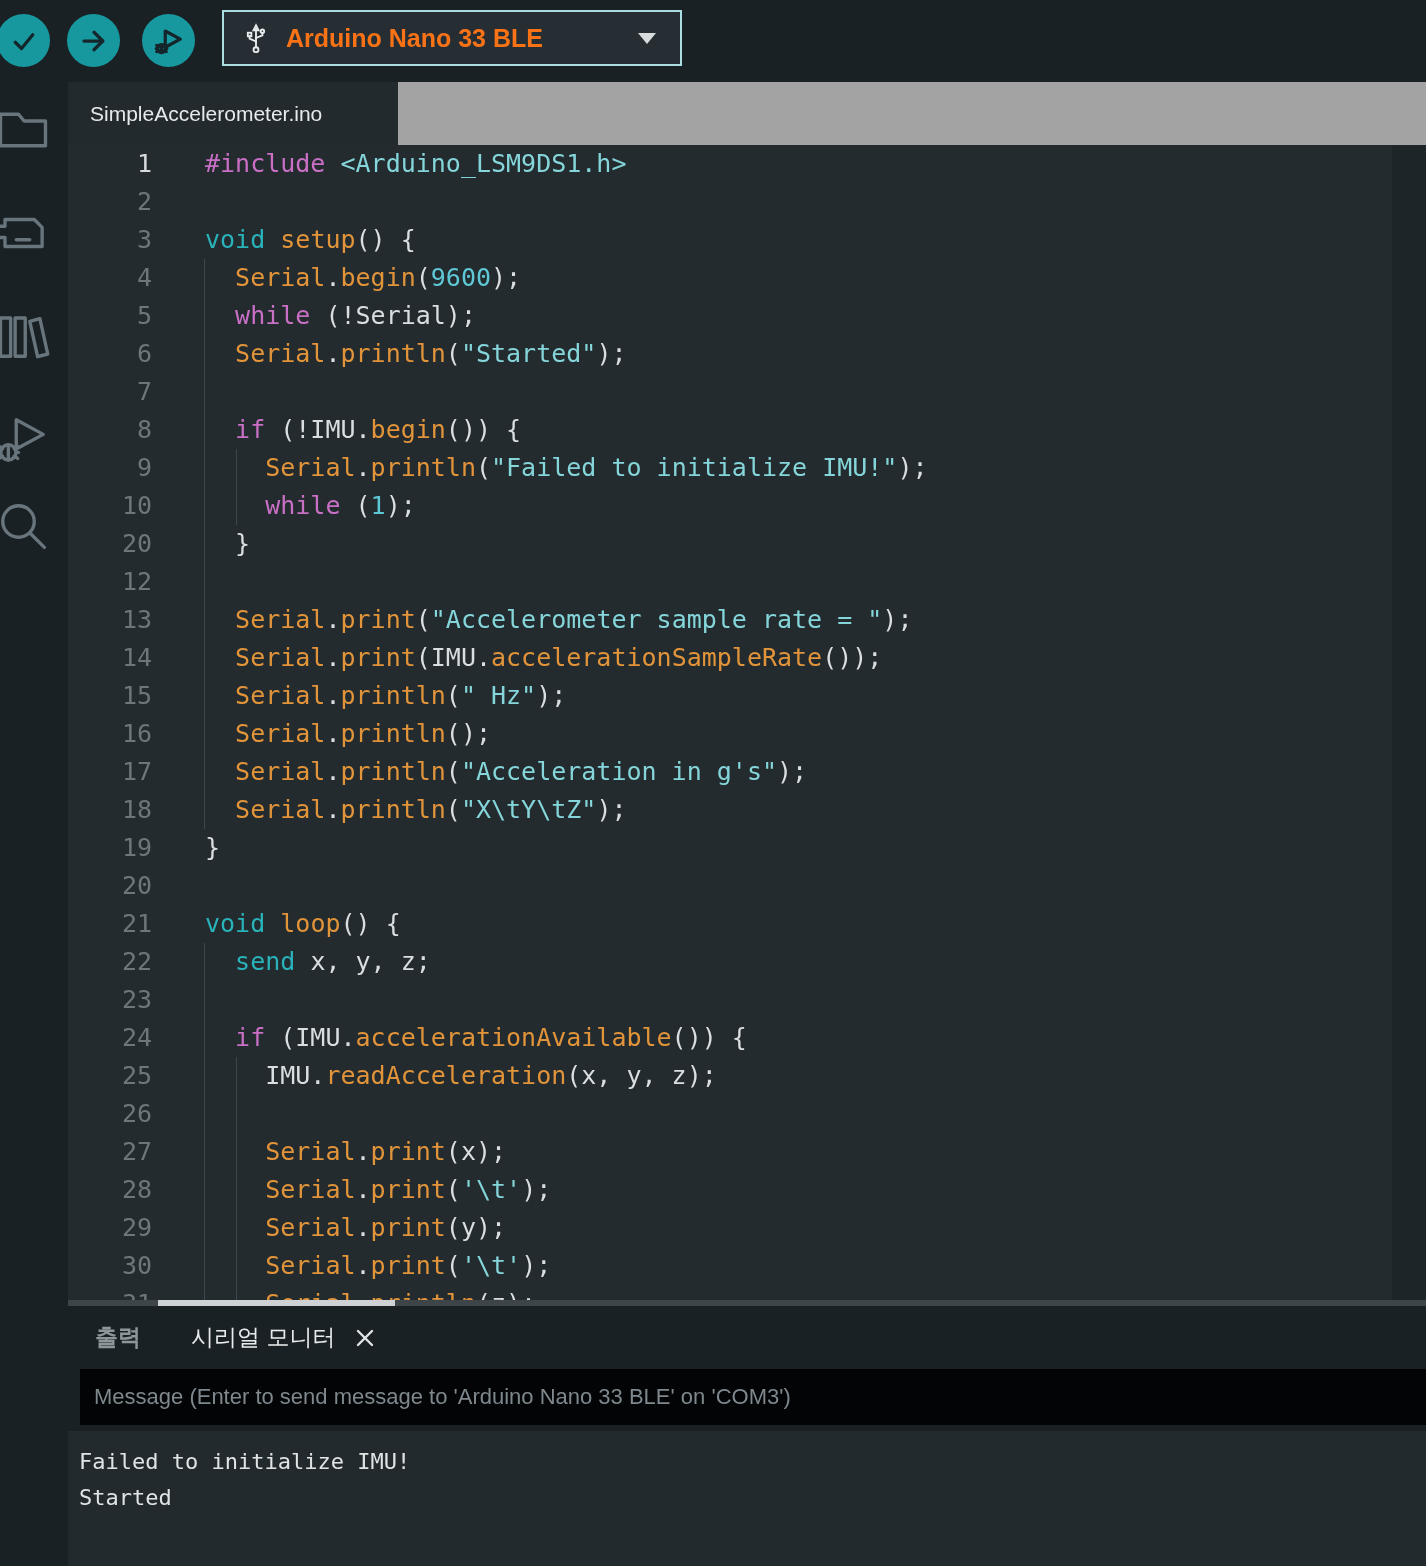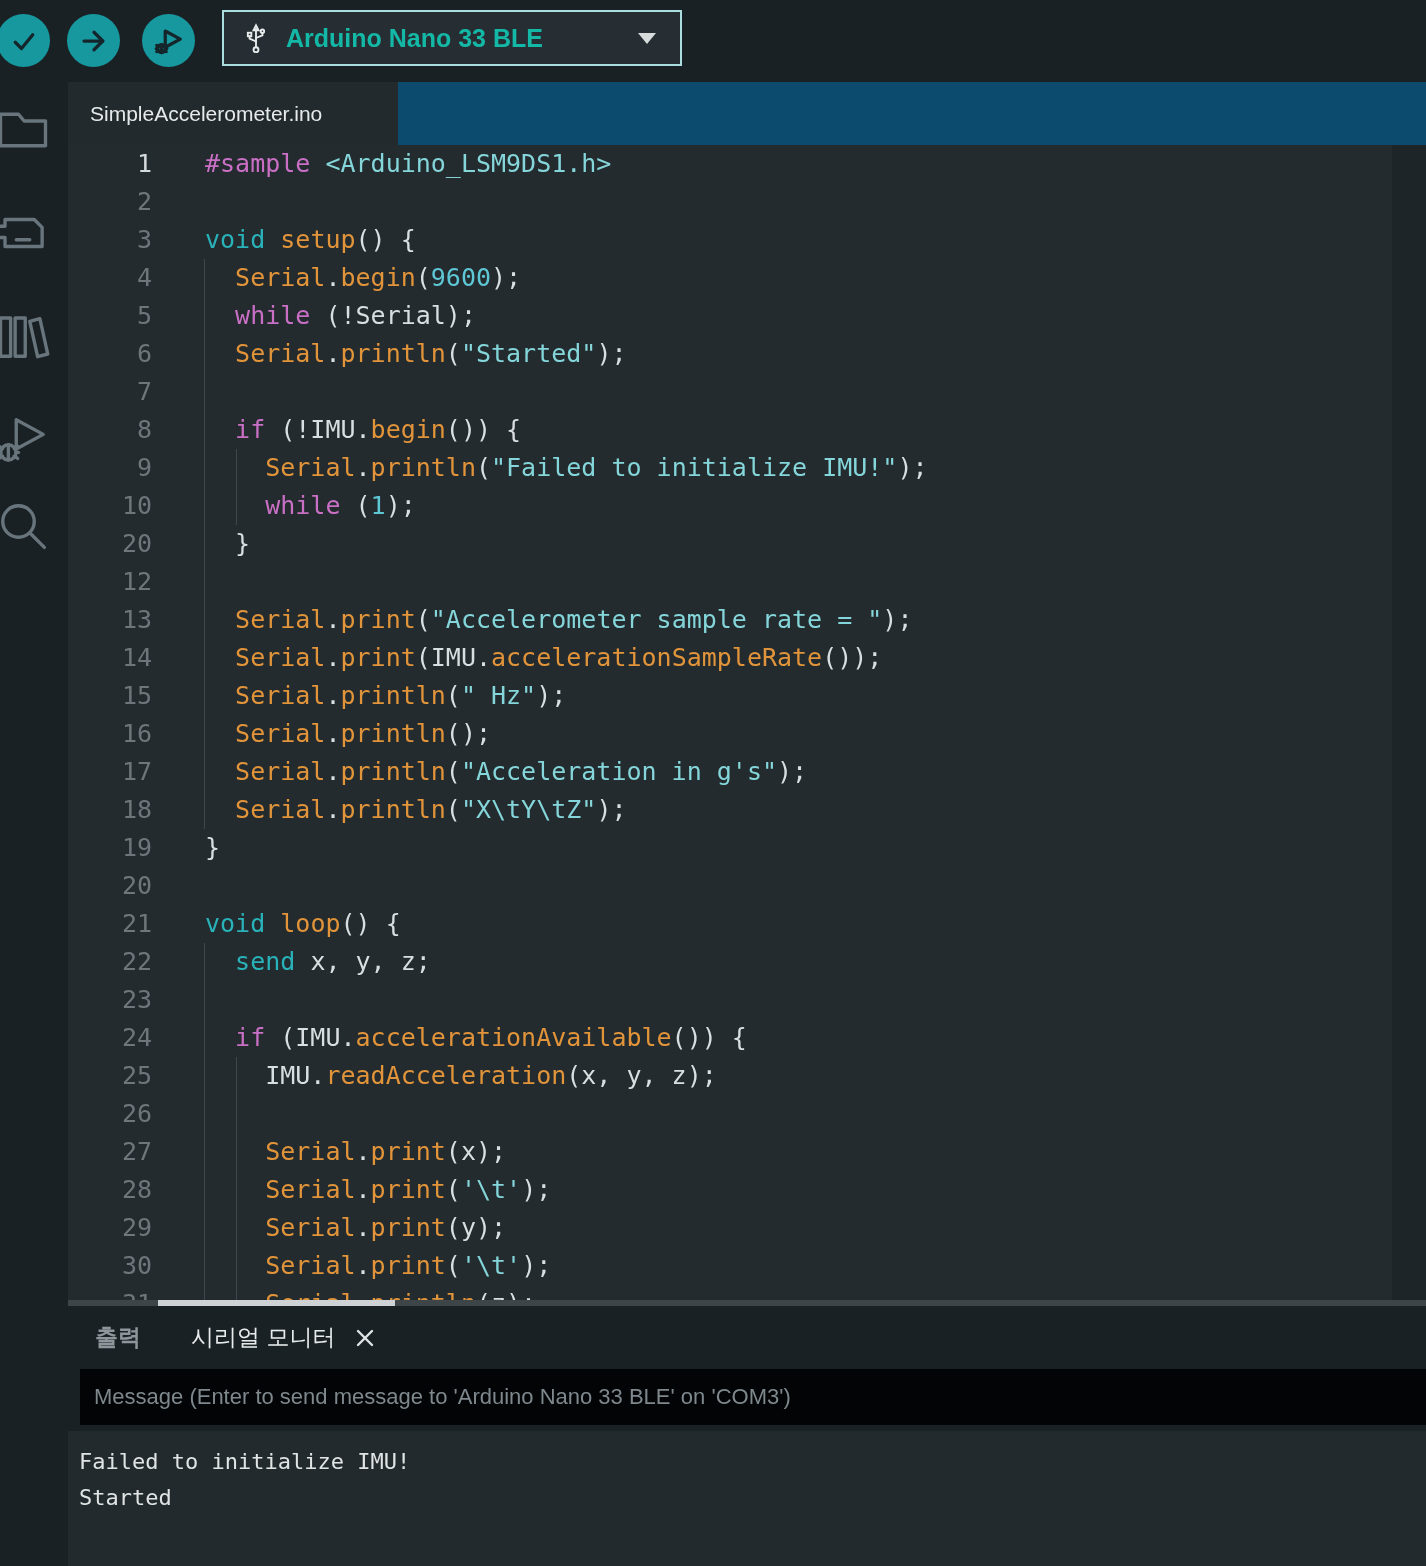--- a/index.html
+++ b/index.html
@@ -11,33 +11,33 @@
   .tb-btn{position:absolute;top:14px;width:53px;height:53px;border-radius:50%;
           background:#17989e;border:none;display:flex;align-items:center;justify-content:center;
           padding:0;cursor:pointer;}
   .tb-btn svg{width:30px;height:30px;stroke:#14262b;stroke-width:2.6;fill:none;
               stroke-linecap:round;stroke-linejoin:round;}
   .board-selector{position:absolute;left:222px;top:10px;width:460px;height:56px;
           background:#262e33;border:2px solid #a9dde0;box-sizing:border-box;
           display:flex;align-items:center;padding:0 18px;cursor:pointer;}
   .board-selector svg{width:28px;height:32px;stroke:#e8ecec;stroke-width:1.6;fill:none;
           stroke-linecap:round;flex-shrink:0;}
-  .board-label{margin-left:16px;font-size:25px;font-weight:bold;color:#14b8a6;flex:1;}
+  .board-label{margin-left:16px;font-size:25px;font-weight:bold;color:#f97316;flex:1;}
   .caret{width:0;height:0;border-left:9px solid transparent;border-right:9px solid transparent;
          border-top:11px solid #d7dbdc;margin-right:6px;}
 
   
   .sidebar{position:absolute;left:0;top:82px;width:68px;height:1484px;background:#1a2125;}
   .sb-btn{position:absolute;left:-5px;width:56px;height:56px;background:none;border:none;
           padding:0;cursor:pointer;}
   .sb-btn svg{width:54px;height:54px;stroke:#68757c;stroke-width:1.5;fill:none;
               stroke-linecap:round;stroke-linejoin:round;}
 
   
-  .tabbar{position:absolute;left:68px;top:82px;width:1358px;height:63px;background:#0c4a6e;}
+  .tabbar{position:absolute;left:68px;top:82px;width:1358px;height:63px;background:#a3a3a3;}
   .tab{position:absolute;left:0;top:0;width:330px;height:63px;background:#222a2d;
        display:flex;align-items:center;padding-left:22px;box-sizing:border-box;cursor:pointer;}
   .tab span{font-size:21px;color:#e7eaeb;}
 
   
   .editor{position:absolute;left:68px;top:145px;width:1358px;height:1155px;background:#232b2e;
           overflow:hidden;font-family:"DejaVu Sans Mono",monospace;font-size:25px;line-height:38px;}
   .edit-right-strip{position:absolute;right:0;top:0;width:34px;height:1155px;background:#1e2528;}
   .line{display:flex;height:38px;white-space:pre;}
   .ln{width:84px;flex-shrink:0;text-align:right;color:#6d767b;}
@@ -165,21 +165,21 @@
     </div>
   </div>
 
   <div class="editor">
     <div class="edit-right-strip"></div>
     <div class="guide" style="left:136px;top:114px;height:570px"></div>
     <div class="guide" style="left:136px;top:798px;height:357px"></div>
     <div class="guide" style="left:168px;top:304px;height:76px"></div>
     <div class="guide" style="left:168px;top:912px;height:243px"></div>
     <div id="code-lines">
-        <div class="line"><span class="ln cur">1</span><span class="code"><span class="tok-k">#sample</span><span class="tok-p"> </span><span class="tok-s">&lt;Arduino_LSM9DS1.h&gt;</span></span></div>
+        <div class="line"><span class="ln cur">1</span><span class="code"><span class="tok-k">#include</span><span class="tok-p"> </span><span class="tok-s">&lt;Arduino_LSM9DS1.h&gt;</span></span></div>
         <div class="line"><span class="ln">2</span><span class="code"></span></div>
         <div class="line"><span class="ln">3</span><span class="code"><span class="tok-t">void</span><span class="tok-p"> </span><span class="tok-f">setup</span><span class="tok-p">() {</span></span></div>
         <div class="line"><span class="ln">4</span><span class="code"><span class="tok-p">  </span><span class="tok-f">Serial</span><span class="tok-p">.</span><span class="tok-f">begin</span><span class="tok-p">(</span><span class="tok-n">9600</span><span class="tok-p">);</span></span></div>
         <div class="line"><span class="ln">5</span><span class="code"><span class="tok-p">  </span><span class="tok-k">while</span><span class="tok-p"> (!Serial);</span></span></div>
         <div class="line"><span class="ln">6</span><span class="code"><span class="tok-p">  </span><span class="tok-f">Serial</span><span class="tok-p">.</span><span class="tok-f">println</span><span class="tok-p">(</span><span class="tok-s">"Started"</span><span class="tok-p">);</span></span></div>
         <div class="line"><span class="ln">7</span><span class="code"></span></div>
         <div class="line"><span class="ln">8</span><span class="code"><span class="tok-p">  </span><span class="tok-k">if</span><span class="tok-p"> (!IMU.</span><span class="tok-f">begin</span><span class="tok-p">()) {</span></span></div>
         <div class="line"><span class="ln">9</span><span class="code"><span class="tok-p">    </span><span class="tok-f">Serial</span><span class="tok-p">.</span><span class="tok-f">println</span><span class="tok-p">(</span><span class="tok-s">"Failed to initialize IMU!"</span><span class="tok-p">);</span></span></div>
         <div class="line"><span class="ln">10</span><span class="code"><span class="tok-p">    </span><span class="tok-k">while</span><span class="tok-p"> (</span><span class="tok-n">1</span><span class="tok-p">);</span></span></div>
         <div class="line"><span class="ln">20</span><span class="code"><span class="tok-p">  }</span></span></div>

